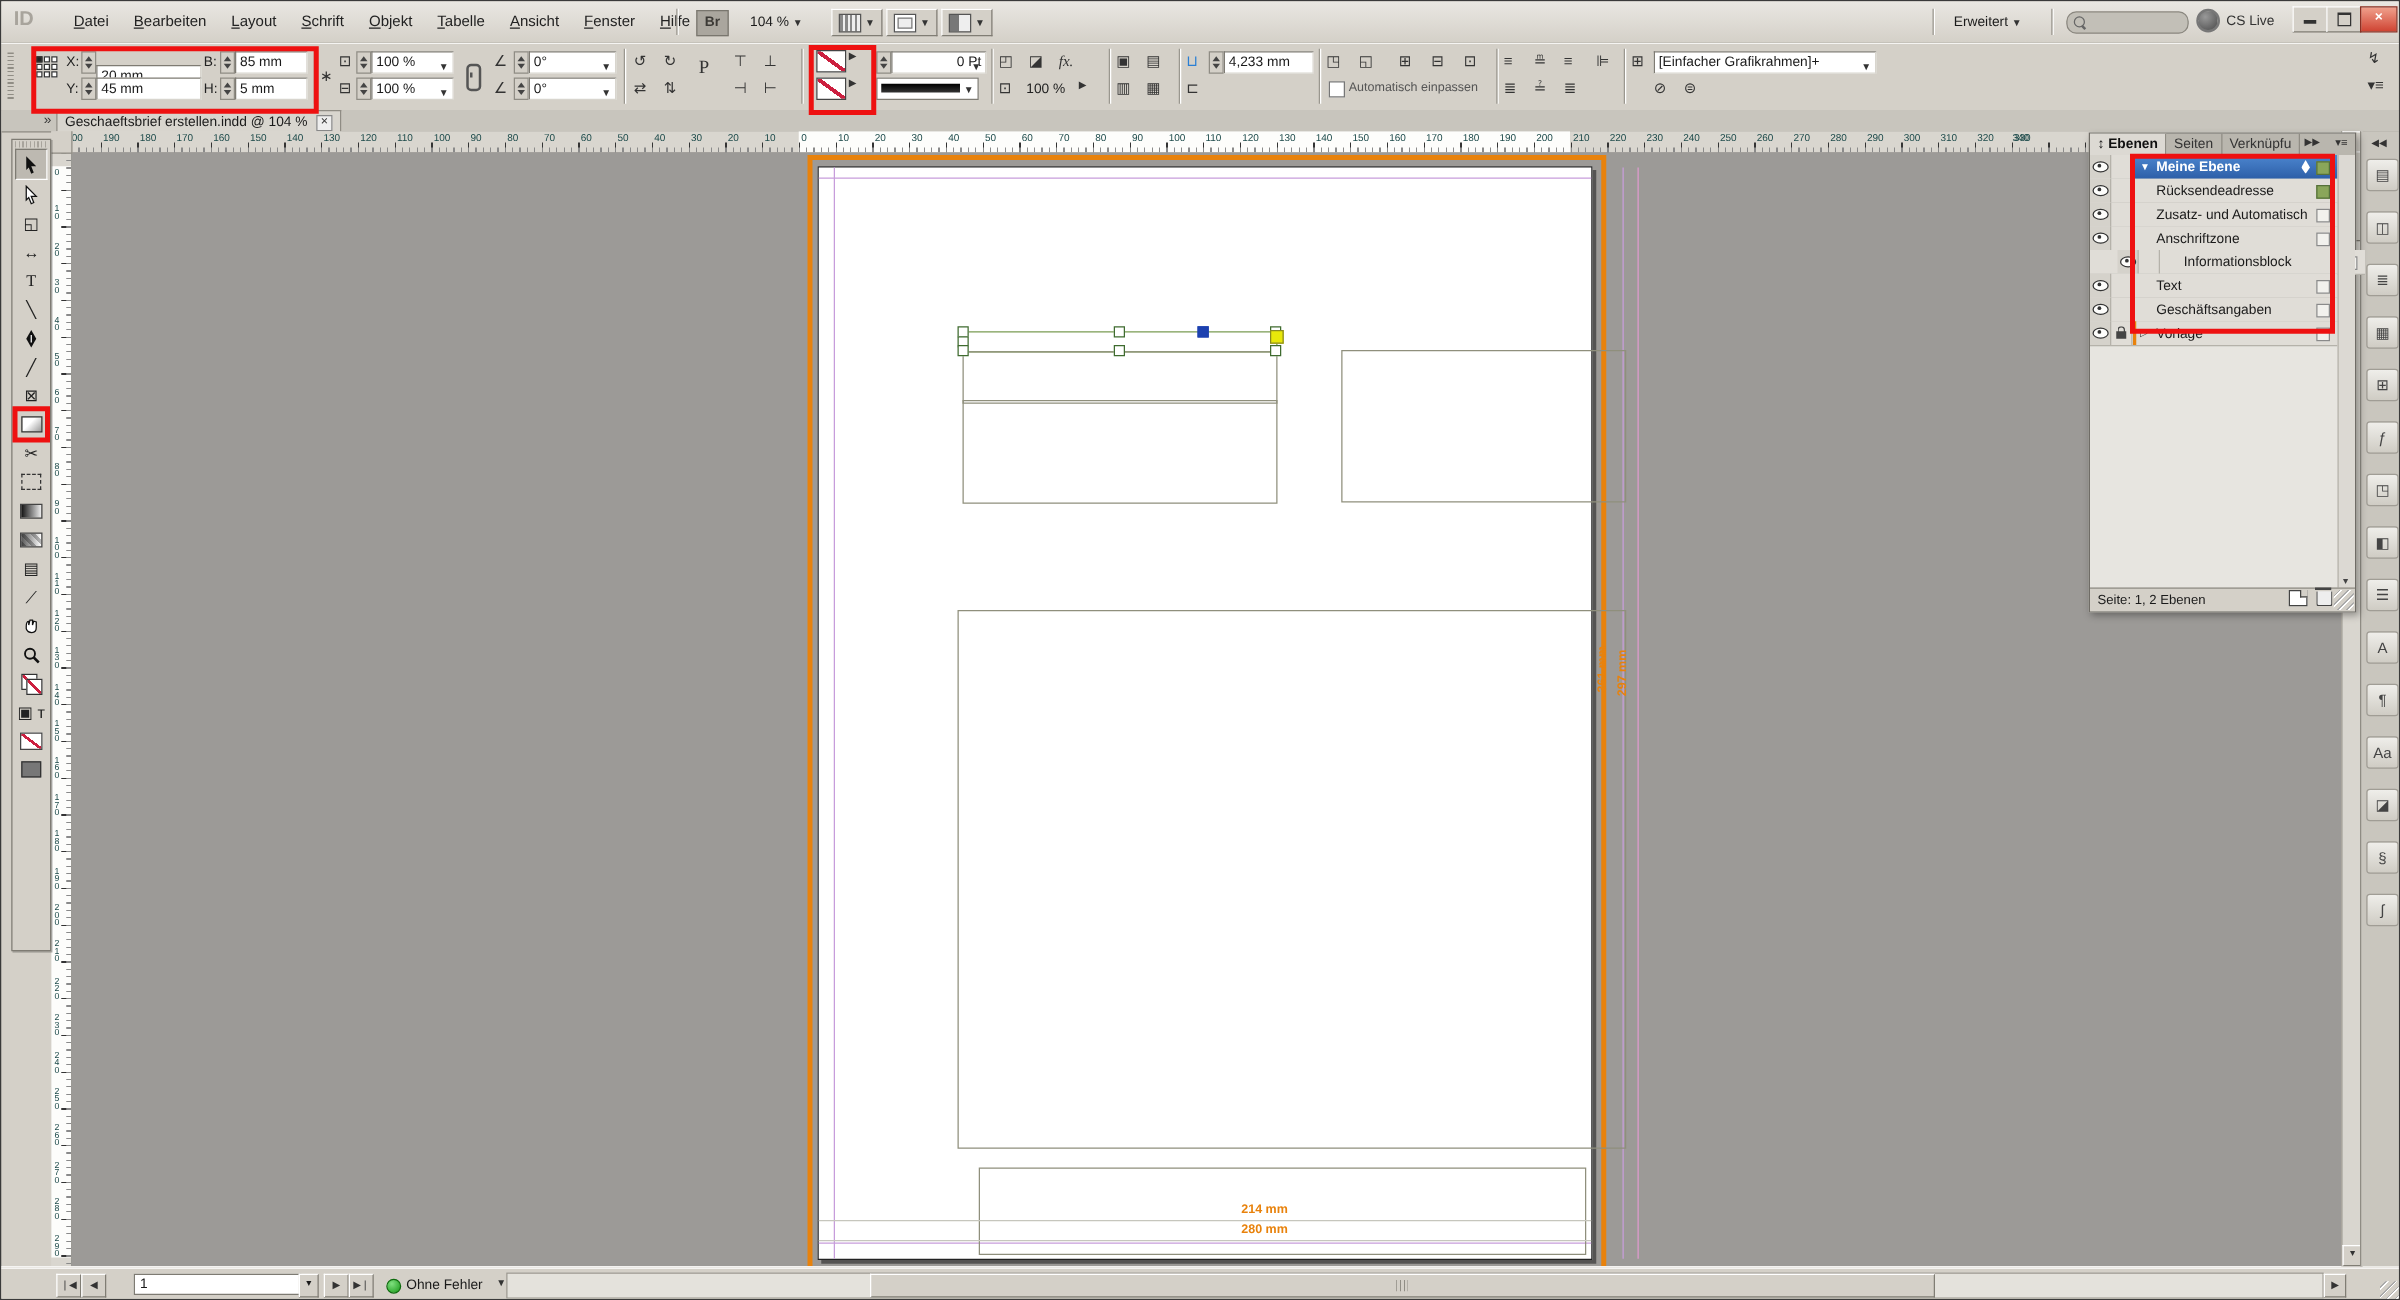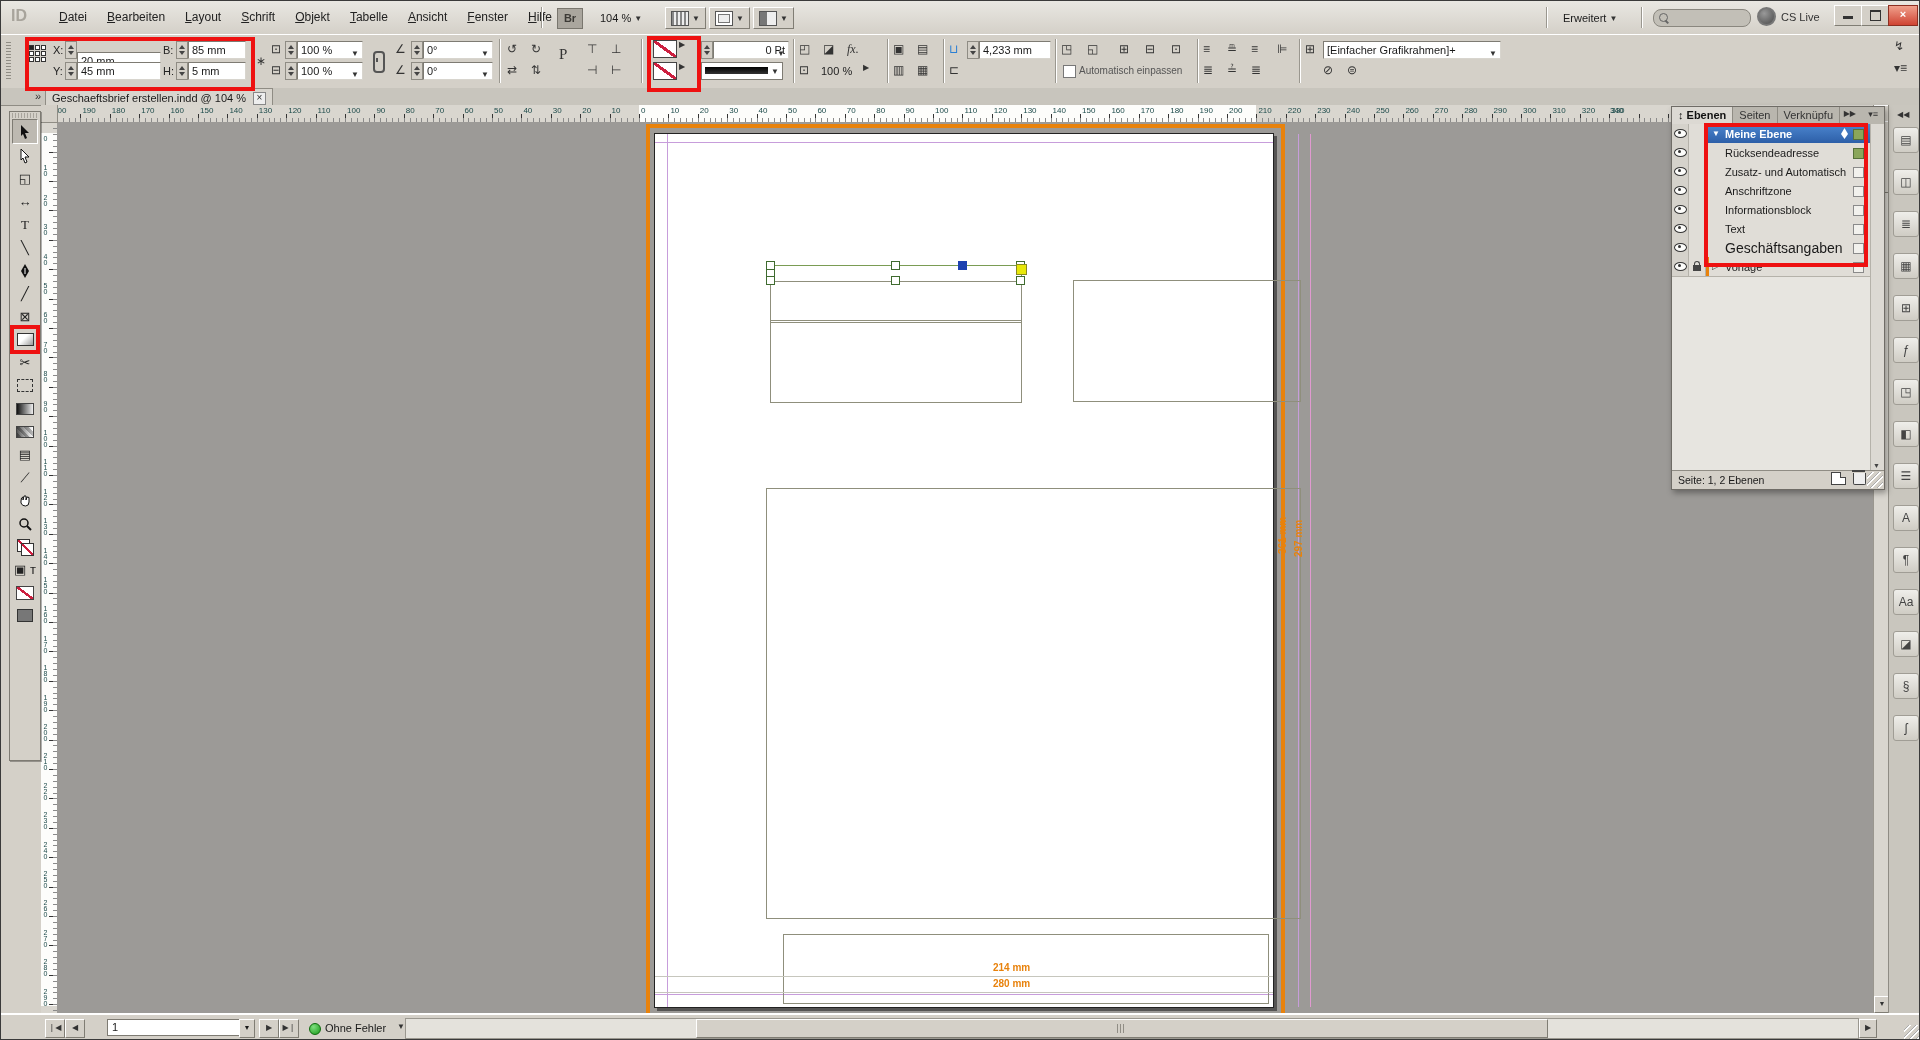--- a/index.html
+++ b/index.html
@@ -551,21 +551,21 @@
           <div class="eyec">
             <span class="eye"></span>
           </div>
           <div class="lockc"></div>
           <div class="namec">
             <span style="width: 9px;"></span>
             <span style="font-size: 11px;">Anschriftzone</span>
             <span class="lswatch empty"></span>
           </div>
         </div>
-        <div class="lrow" style="top: 93px;">
+        <div class="lrow" style="top: 93px; padding-left: 22px;">
           <div class="eyec">
             <span class="eye"></span>
           </div>
           <div class="lockc"></div>
           <div class="namec">
             <span style="width: 9px;"></span>
             <span style="font-size: 11px;">Informationsblock</span>
             <span class="lswatch empty"></span>
           </div>
         </div>
@@ -580,21 +580,21 @@
             <span class="lswatch empty"></span>
           </div>
         </div>
         <div class="lrow" style="top: 131px;">
           <div class="eyec">
             <span class="eye"></span>
           </div>
           <div class="lockc"></div>
           <div class="namec">
             <span style="width: 9px;"></span>
-            <span style="font-size: 14px;">Geschäftsangaben</span>
+            <span style="font-size: 11px;">Geschäftsangaben</span>
             <span class="lswatch empty"></span>
           </div>
         </div>
         <div class="lrow" style="top: 150px;">
           <div class="eyec">
             <span class="eye"></span>
           </div>
           <div class="lockc">
             <span class="lock"></span>
           </div>

